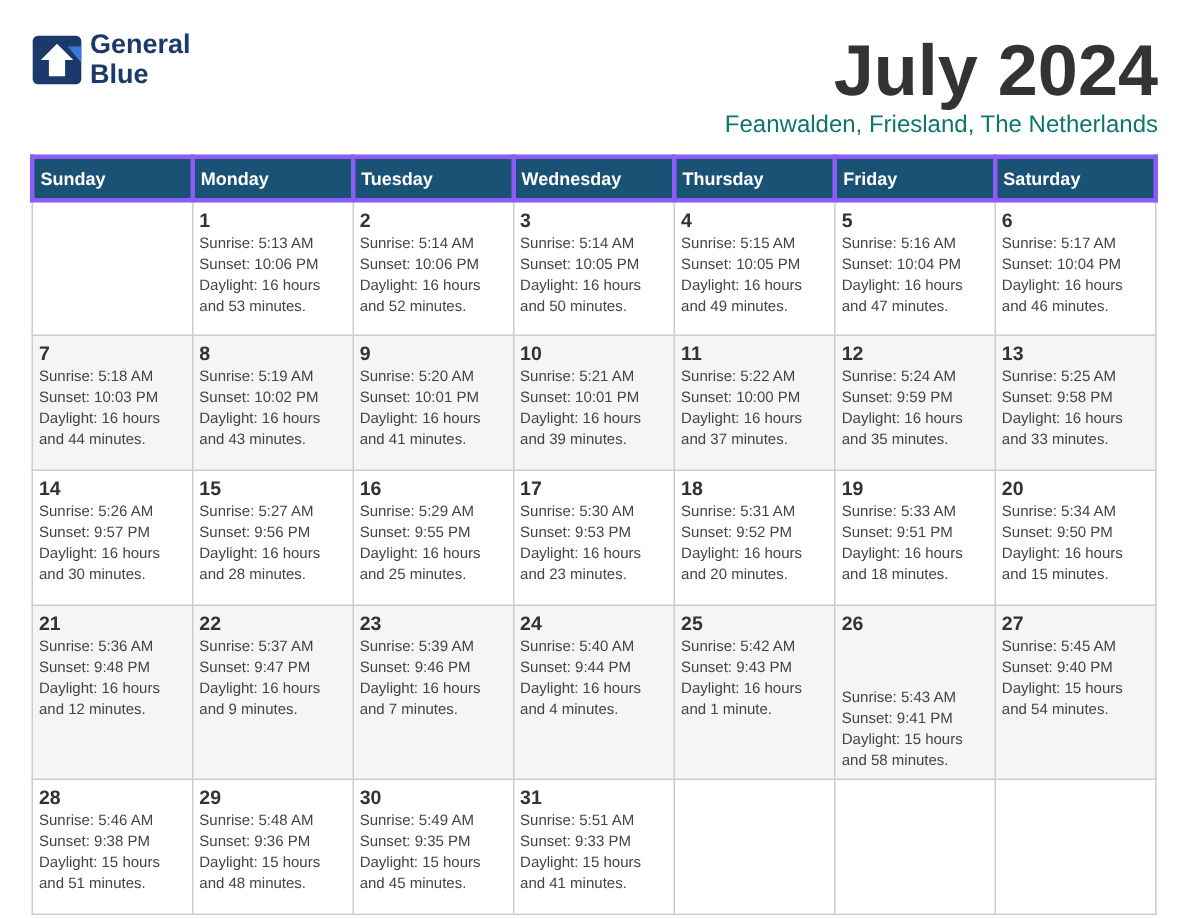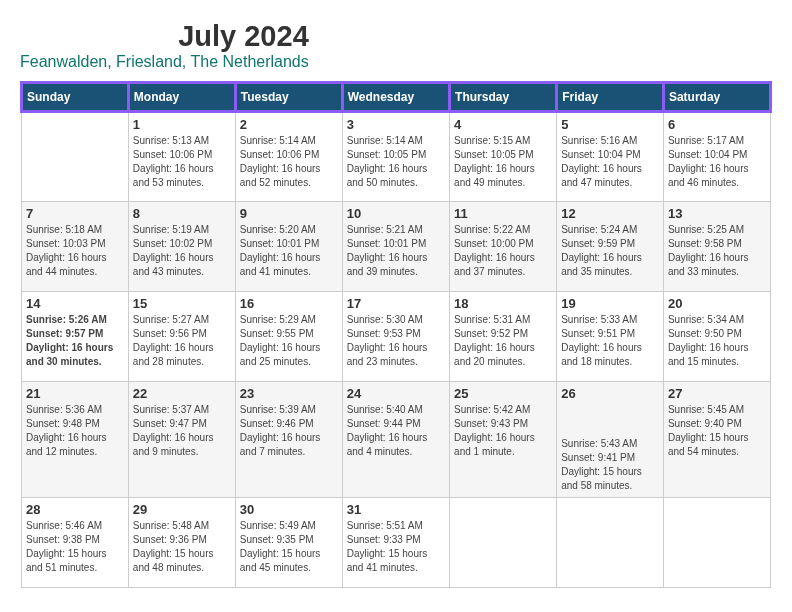--- a/index.html
+++ b/index.html
@@ -28,21 +28,21 @@
     }
     .logo-icon {
       width: 36px;
       height: 36px;
       margin-right: 4px;
     }
     .title-area {
       text-align: right;
     }
     .month-title {
-      font-size: 29px;
+      font-size: 48px;
       font-weight: bold;
       color: #333;
     }
     .location-title {
       font-size: 16px;
       color: #0f766e;
     }
     .calendar-table {
       width: 100%;
       border-collapse: collapse;
@@ -85,20 +85,31 @@
       background: #f5f5f5;
     }
     .calendar-table thead tr th {
       background: #1a5276;
     }
   </style>
 </head>
 <body>
 
 <div class="header-area">
+  <div class="logo">
+    <svg class="logo-icon" viewBox="0 0 40 40">
+      <rect x="2" y="2" width="36" height="36" rx="4" fill="#1a3a6b"></rect>
+      <polygon points="20,8 32,20 26,20 26,32 14,32 14,20 8,20" fill="white"></polygon>
+      <polygon points="28,10 38,10 38,22" fill="#3a7bd5"></polygon>
+    </svg>
+    <div class="logo-text">
+      <div>General</div>
+      <div>Blue</div>
+    </div>
+  </div>
   <div class="title-area">
     <div class="month-title">July 2024</div>
     <div class="location-title">Feanwalden, Friesland, The Netherlands</div>
   </div>
 </div>
 
 <table class="calendar-table">
   <thead>
     <tr>
     <th>Sunday</th>
@@ -203,21 +214,21 @@
           <div class="day-number">13</div>
           <div class="day-detail" style="white-space: pre-line;">Sunrise: 5:25 AM
 Sunset: 9:58 PM
 Daylight: 16 hours
 and 33 minutes.</div>
         </td>
       </tr>
       <tr>
         <td>
           <div class="day-number">14</div>
-          <div class="day-detail" style="white-space: pre-line; font-weight: bold;">Sunrise: 5:26 AM
+          <div class="day-detail" style="white-space: pre-line;">Sunrise: 5:26 AM
 Sunset: 9:57 PM
 Daylight: 16 hours
 and 30 minutes.</div>
         </td>
         <td>
           <div class="day-number">15</div>
           <div class="day-detail" style="white-space: pre-line;">Sunrise: 5:27 AM
 Sunset: 9:56 PM
 Daylight: 16 hours
 and 28 minutes.</div>

